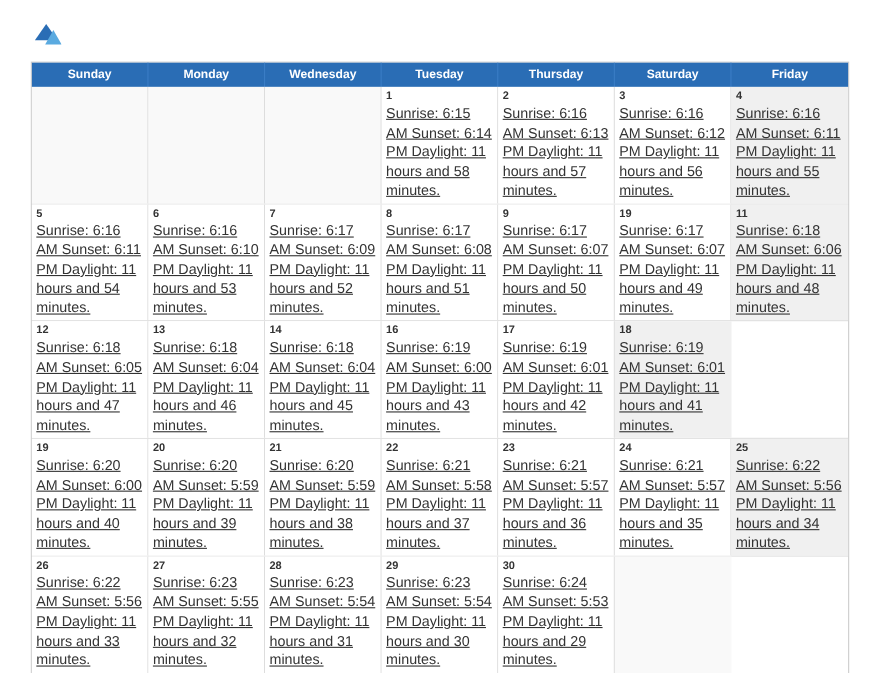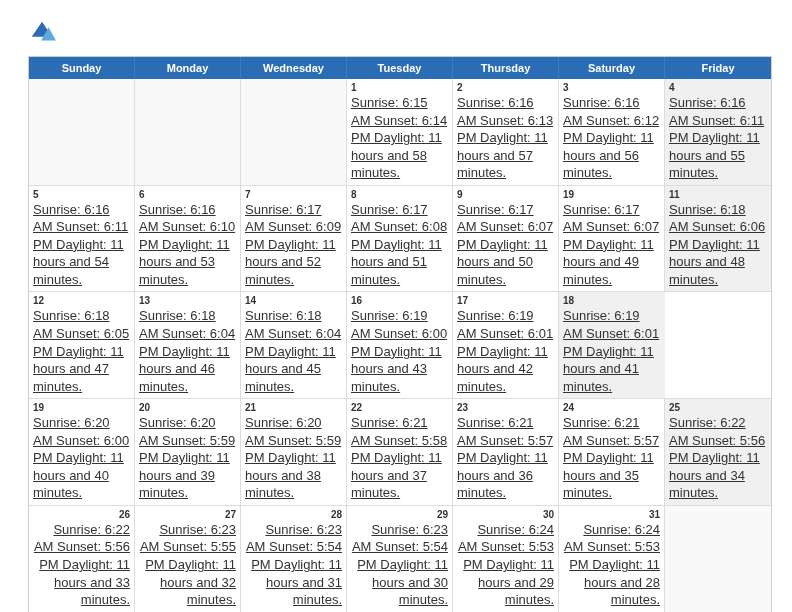--- a/index.html
+++ b/index.html
@@ -85,21 +85,21 @@
       flex: 1;
       display: flex;
       flex-direction: column;
     }
     .cal-row {
       display: grid;
       grid-template-columns: repeat(7, 1fr);
       flex: 1;
       border-bottom: 1px solid #ddd;
     }
-    .cal-row:last-child { border-bottom: none; text-align: right; }
+    .cal-row:last-child { border-bottom: none; }
     .cal-cell {
       border-right: 1px solid #ddd;
       padding: 3px 4px;
       font-size: 8.5px;
       color: #333;
       vertical-align: top;
       background: #fff;
       min-height: 0;
     }
     .cal-cell:last-child { border-right: none; }
@@ -358,24 +358,17 @@
 Daylight: 11 hours
 and 30 minutes.</div>
           </div>
           <div class="cal-cell">
             <span class="day-num">30</span>
             <div class="cell-text">Sunrise: 6:24 AM
 Sunset: 5:53 PM
 Daylight: 11 hours
 and 29 minutes.</div>
           </div>
-          <div class="cal-cell">
-            <span class="day-num">31</span>
-            <div class="cell-text">Sunrise: 6:24 AM
-Sunset: 5:53 PM
-Daylight: 11 hours
-and 28 minutes.</div>
-          </div>
           <div class="cal-cell empty"></div>
         </div>
       </div>
   </div>
 </div>
 
 </body></html>

